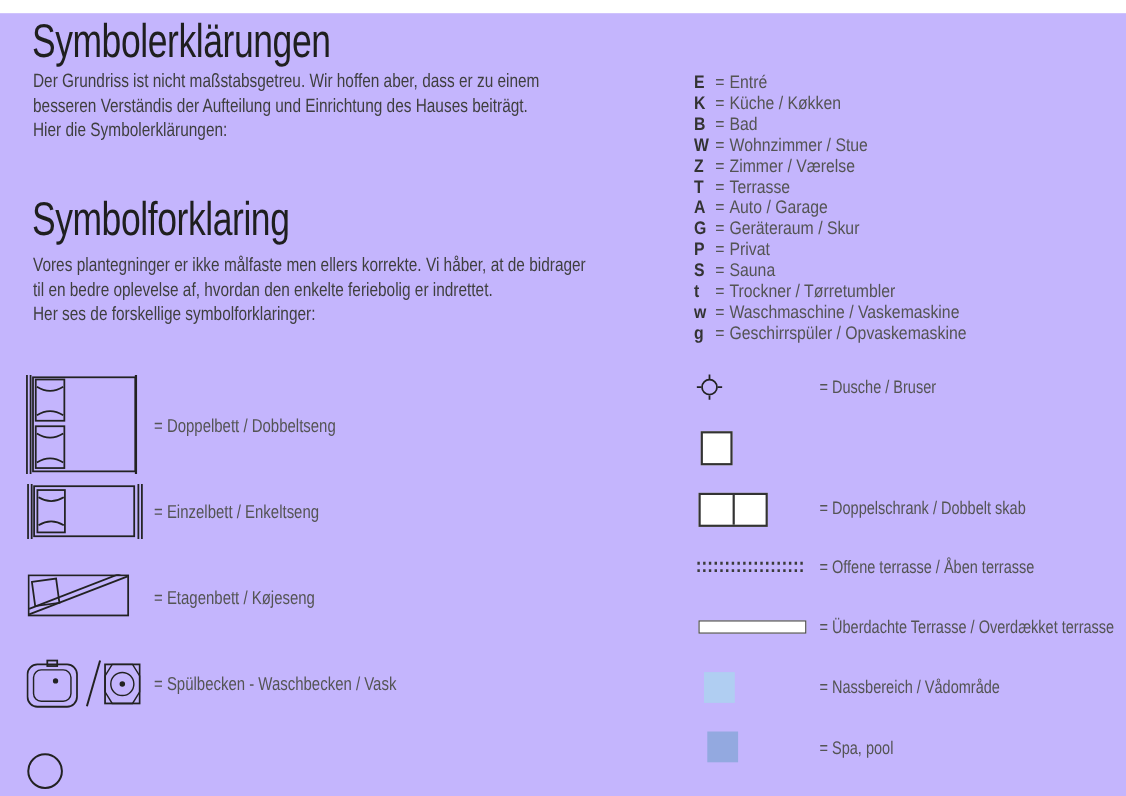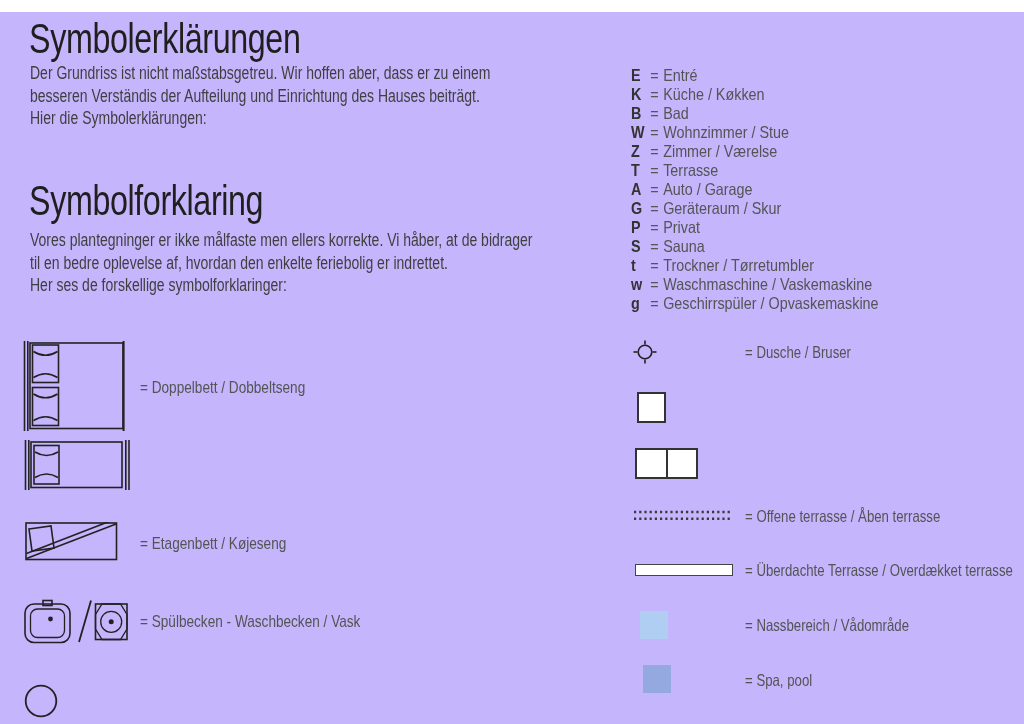--- a/index.html
+++ b/index.html
@@ -141,20 +141,23 @@
       <line x1="1.5" y1="0" x2="1.5" y2="50"></line>
       <line x1="4.8" y1="0" x2="4.8" y2="50"></line>
       <rect x="7" y="2" width="91" height="45.5"></rect>
       <line x1="101.8" y1="0" x2="101.8" y2="50"></line>
       <line x1="105" y1="0" x2="105" y2="50"></line>
       <rect x="10" y="5.5" width="25" height="38.5"></rect>
       <path d="M11,12 Q22.5,19 34,12"></path>
       <path d="M11,37.5 Q22.5,30.5 34,37.5"></path>
     </g>
   </svg>
+  <div class="abs symlabel" style="left:140px;top:444px;">
+    <span class="cx80">= Einzelbett / Enkeltseng</span>
+  </div>
 
   <svg class="abs" style="left:25px;top:510px;" width="93" height="39" viewBox="0 0 93 39">
     <g stroke="#222" stroke-width="1.6" fill="none">
       <rect x="1" y="1" width="90.5" height="36.5"></rect>
       <polygon points="4,7 26,4 29,26 7,29"></polygon>
       <line x1="1.5" y1="36.5" x2="91" y2="2"></line>
       <line x1="1.5" y1="31.5" x2="88" y2="-2"></line>
     </g>
   </svg>
   <div class="abs symlabel" style="left:140px;top:522px;">
@@ -193,20 +196,23 @@
   </svg>
   <div class="abs symlabel-r" style="left:745px;top:331px;">
     <span class="cx80">= Dusche / Bruser</span>
   </div>
 
   <div class="abs sq-outline" style="left:637px;top:380px;width:29px;height:31px;"></div>
 
   <div class="abs sq-outline" style="left:635px;top:436px;width:63px;height:31px;">
     <div style="position:absolute;left:50%;top:0;width:2px;height:100%;background:#333;transform:translateX(-1px);"></div>
   </div>
+  <div class="abs symlabel-r" style="left:745px;top:441px;">
+    <span class="cx80">= Doppelschrank / Dobbelt skab</span>
+  </div>
 
   <svg class="abs" style="left:633px;top:497px;" width="99" height="13" viewBox="0 0 99 13">
     <g stroke="#3a3a3a" stroke-width="2.6" fill="none" stroke-dasharray="2.2 3">
       <line x1="1" y1="3" x2="98" y2="3"></line>
       <line x1="1" y1="9.8" x2="98" y2="9.8"></line>
     </g>
   </svg>
   <div class="abs symlabel-r" style="left:745px;top:495px;text-decoration:underline;">
     <span class="cx80">= Offene terrasse / Åben terrasse</span>
   </div>

